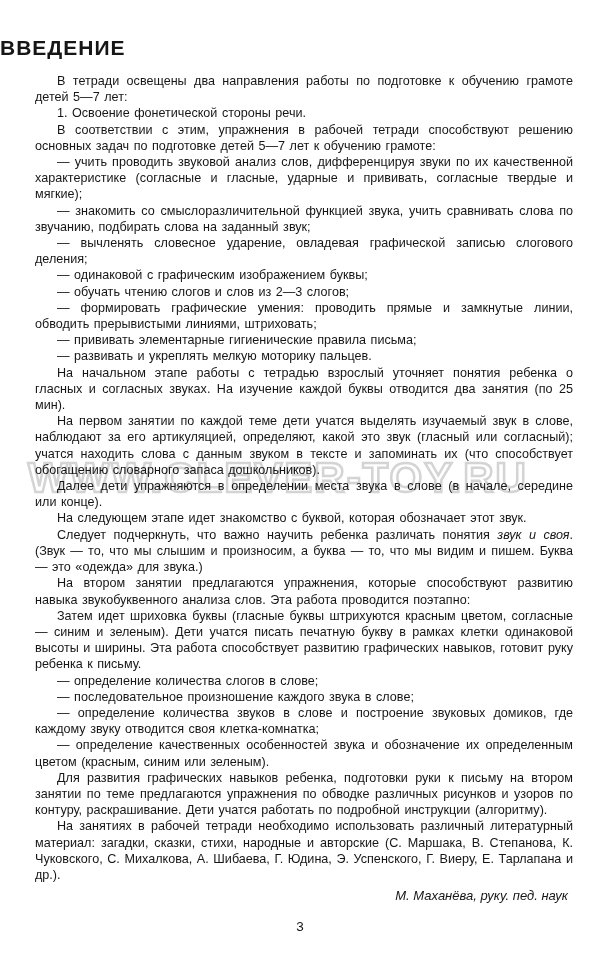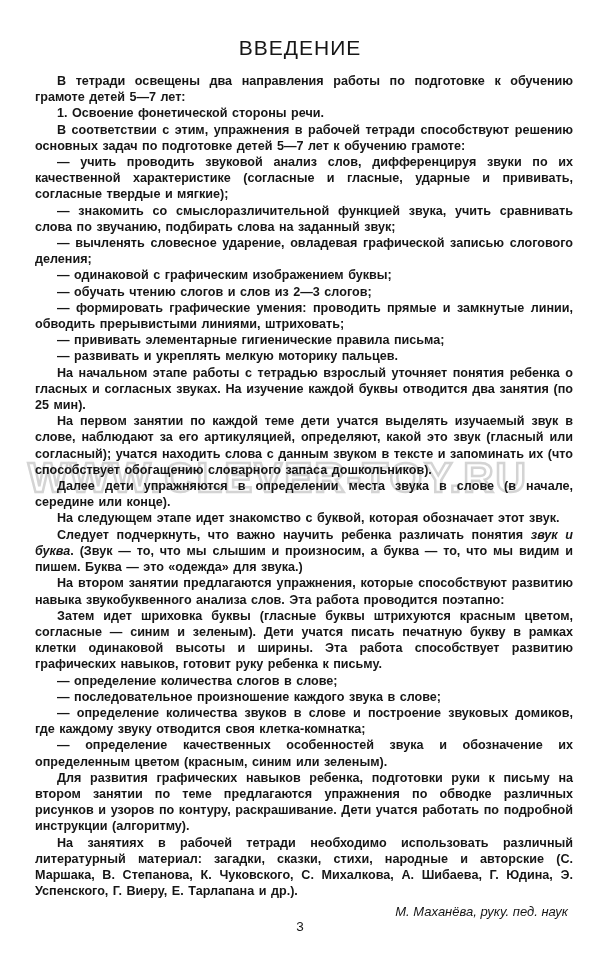--- a/index.html
+++ b/index.html
@@ -32,31 +32,30 @@
     z-index: 0;
     user-select: none;
   }
   .content {
     position: relative;
     z-index: 1;
   }
   .title {
     margin: 0;
     padding-top: 36px;
-    text-align: center;
+    text-align: left;
     font-size: 21px;
-    font-weight: normal;
+    font-weight: bold;
     letter-spacing: 1px;
   }
   .body-text {
     margin: 13px 27px 0 35px;
     font-size: 12.6px;
     line-height: 16.2px;
     text-align: justify;
-    font-weight: bold;
   }
   .body-text p {
     margin: 0;
     text-indent: 22px;
     word-spacing: 1px;
   }
   .italic {
     font-style: italic;
   }
   .signature {
@@ -96,21 +95,21 @@
         <p><span>— вычленять словесное ударение, овладевая графической записью слогового деления;</span></p>
         <p><span>— одинаковой с графическим изображением буквы;</span></p>
         <p><span>— обучать чтению слогов и слов из 2—3 слогов;</span></p>
         <p><span>— формировать графические умения: проводить прямые и замкнутые линии, обводить прерывистыми линиями, штриховать;</span></p>
         <p><span>— прививать элементарные гигиенические правила письма;</span></p>
         <p><span>— развивать и укреплять мелкую моторику пальцев.</span></p>
         <p><span>На начальном этапе работы с тетрадью взрослый уточняет понятия ребенка о гласных и согласных звуках. На изучение каждой буквы отводится два занятия (по 25 мин).</span></p>
         <p><span>На первом занятии по каждой теме дети учатся выделять изучаемый звук в слове, наблюдают за его артикуляцией, определяют, какой это звук (гласный или согласный); учатся находить слова с данным звуком в тексте и запоминать их (что способствует обогащению словарного запаса дошкольников).</span></p>
         <p><span>Далее дети упражняются в определении места звука в слове (в начале, середине или конце).</span></p>
         <p><span>На следующем этапе идет знакомство с буквой, которая обозначает этот звук.</span></p>
-        <p><span>Следует подчеркнуть, что важно научить ребенка различать понятия </span><span class="italic">звук и буква</span><span>. (Звук — то, что мы слышим и произносим, а буква — то, что мы видим и пишем. Буква — это «одежда» для звука.)</span></p>
+        <p><span>Следует подчеркнуть, что важно научить ребенка различать понятия </span><span class="italic">звук и своя</span><span>. (Звук — то, что мы слышим и произносим, а буква — то, что мы видим и пишем. Буква — это «одежда» для звука.)</span></p>
         <p><span>На втором занятии предлагаются упражнения, которые способствуют развитию навыка звукобуквенного анализа слов. Эта работа проводится поэтапно:</span></p>
         <p><span>Затем идет шриховка буквы (гласные буквы штрихуются красным цветом, согласные — синим и зеленым). Дети учатся писать печатную букву в рамках клетки одинаковой высоты и ширины. Эта работа способствует развитию графических навыков, готовит руку ребенка к письму.</span></p>
         <p><span>— определение количества слогов в слове;</span></p>
         <p><span>— последовательное произношение каждого звука в слове;</span></p>
         <p><span>— определение количества звуков в слове и построение звуковых домиков, где каждому звуку отводится своя клетка-комнатка;</span></p>
         <p><span>— определение качественных особенностей звука и обозначение их определенным цветом (красным, синим или зеленым).</span></p>
         <p><span>Для развития графических навыков ребенка, подготовки руки к письму на втором занятии по теме предлагаются упражнения по обводке различных рисунков и узоров по контуру, раскрашивание. Дети учатся работать по подробной инструкции (алгоритму).</span></p>
         <p><span>На занятиях в рабочей тетради необходимо использовать различный литературный материал: загадки, сказки, стихи, народные и авторские (С. Маршака, В. Степанова, К. Чуковского, С. Михалкова, А. Шибаева, Г. Юдина, Э. Успенского, Г. Виеру, Е. Тарлапана и др.).</span></p>
       </div>
 

